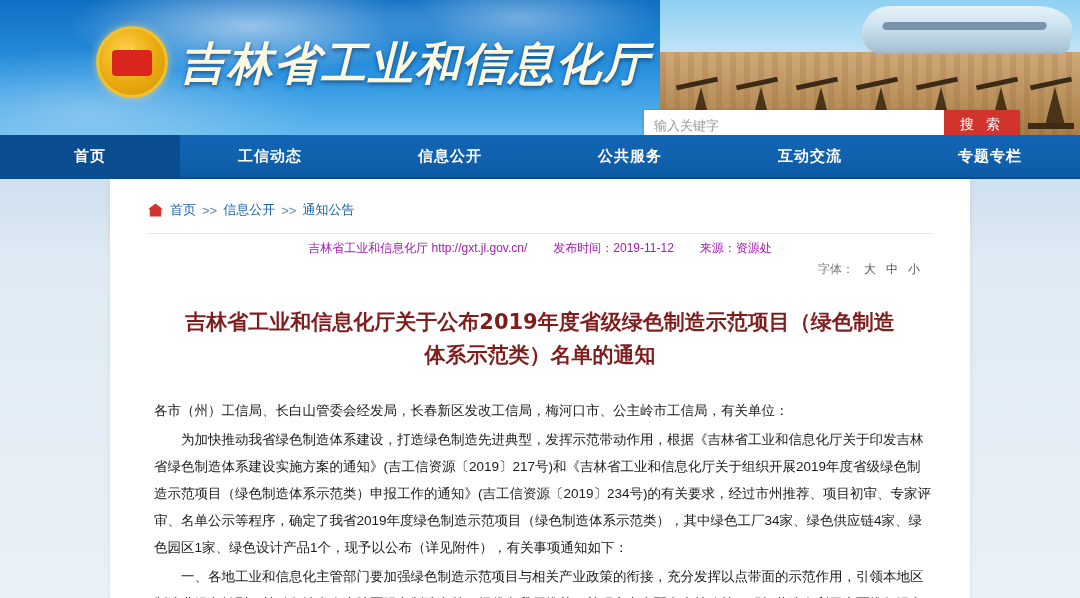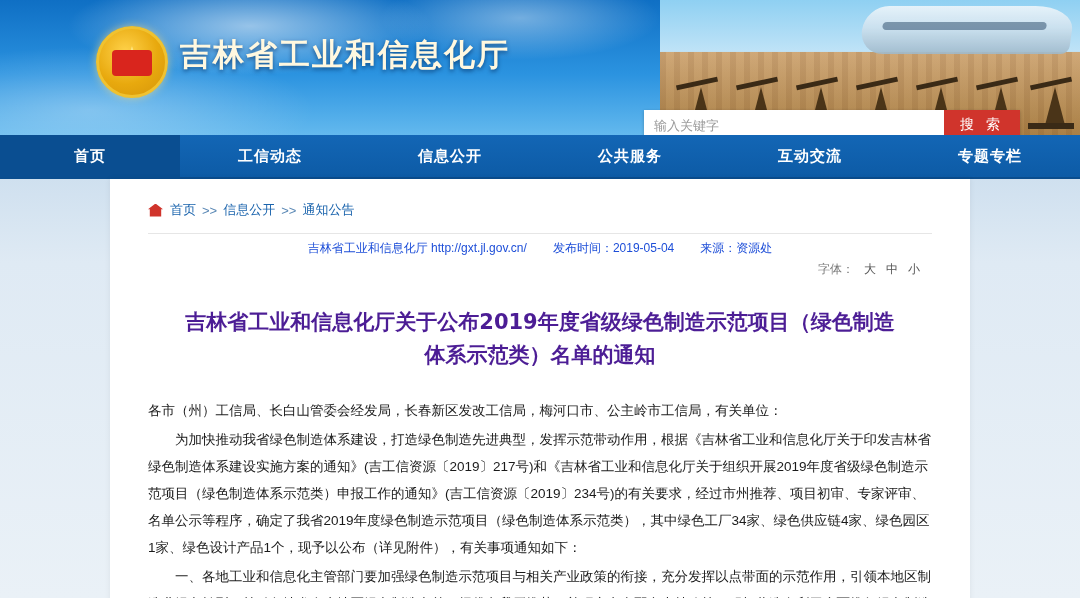--- a/index.html
+++ b/index.html
@@ -81,24 +81,25 @@
     position: absolute; left: 50%; top: 52%; width: 40px; height: 26px; transform: translate(-50%,-50%);
     background: #d9251d; border-radius: 4px;
   }
   .emblem .star {
     position: absolute; left: 50%; top: 18px; transform: translateX(-50%);
     color: #ffe680; font-size: 15px; line-height: 1;
   }
   .site-title {
     position: absolute; left: 180px; top: 34px;
     font-family: "DejaVu Sans", "Liberation Sans", sans-serif;
-    font-size: 31px; font-weight: bold; color: #fff8e0;
+    font-size: 45px; font-weight: bold; color: #fff8e0;
     letter-spacing: 2px;
     text-shadow: 0 2px 4px rgba(0,40,90,.65);
     white-space: nowrap;
+    font-style: italic;
   }
 
   
   .searchbox {
     position: absolute; right: 60px; top: 110px;
     display: flex; align-items: stretch;
     width: 376px; height: 30px;
     box-shadow: 0 1px 3px rgba(0,0,0,.25);
   }
   .searchbox input {
@@ -150,40 +151,40 @@
     width: 15px; height: 13px; margin-right: 7px;
     background: #d0342c;
     clip-path: polygon(50% 0%, 100% 45%, 88% 45%, 88% 100%, 12% 100%, 12% 45%, 0% 45%);
   }
   .breadcrumb .sep { margin: 0 6px; color: #5a88b5; }
   .breadcrumb a { color: #1b64ad; text-decoration: none; cursor: pointer; }
 
   .meta-row {
     display: flex; align-items: center; justify-content: center;
     gap: 26px;
-    font-size: 12px; color: #1d4ed8;
+    font-size: 12px; color: #a21caf;
     padding: 6px 0 4px 0;
   }
   .fontsize-row {
     display: flex; justify-content: flex-end; align-items: center;
     font-size: 12px; color: #777; gap: 10px;
     padding-right: 12px; padding-bottom: 6px;
   }
   .fontsize-row .fs { cursor: pointer; color: #555; }
 
   .doc-title {
     text-align: center;
     font-family: "DejaVu Sans", "Liberation Sans", sans-serif;
-    font-size: 21px; font-weight: bold; color: #4c1d95;
+    font-size: 21px; font-weight: bold; color: #7f1d1d;
     line-height: 1.55;
     margin: 22px 30px 26px 30px;
   }
 
   .body-text { font-size: 13.5px; color: #1a1a1a; line-height: 2.0; }
-  .body-text p { margin: 0 0 2px 0; }
+  .body-text p { margin: 0 0 2px 6px; }
   .indent { text-indent: 2em; }
   .hr-line {
     height: 1px; background: #e6e6e6; margin: 0;
   }
 </style>
 </head>
 <body>
 
 <div class="page">
 
@@ -261,21 +262,21 @@
         <span class="sep">&gt;&gt;</span>
         <a>信息公开</a>
         <span class="sep">&gt;&gt;</span>
         <a>通知公告</a>
       </div>
 
       <div class="hr-line"></div>
 
       <div class="meta-row">
         <span>吉林省工业和信息化厅 http://gxt.jl.gov.cn/</span>
-        <span>发布时间：2019-05-04</span>
+        <span>发布时间：2019-11-12</span>
         <span>来源：资源处</span>
       </div>
 
       <div class="fontsize-row">
         <span>字体：</span>
         <span class="fs">大</span>
         <span class="fs">中</span>
         <span class="fs">小</span>
       </div>
 

